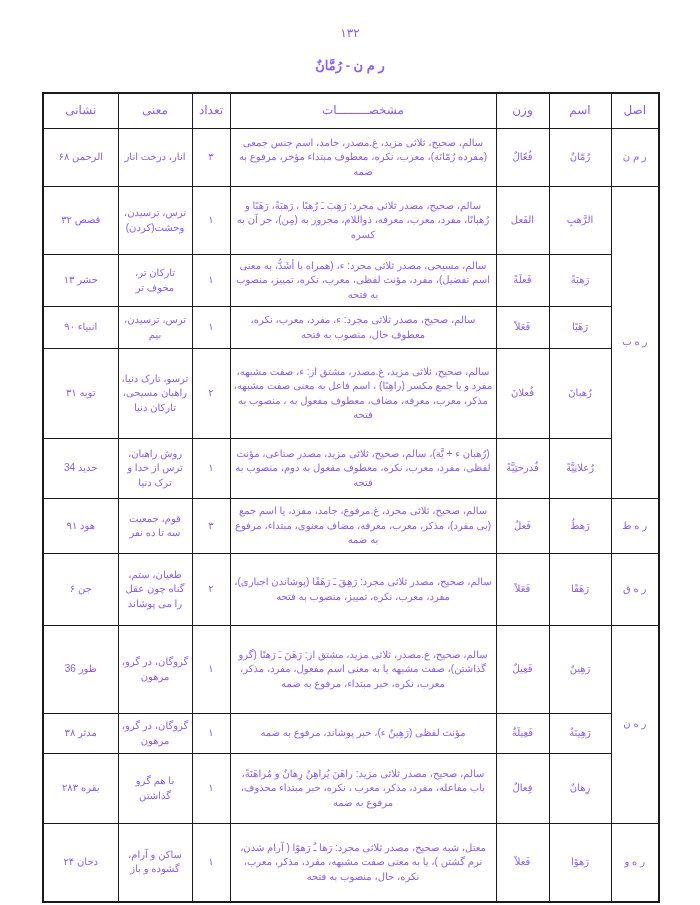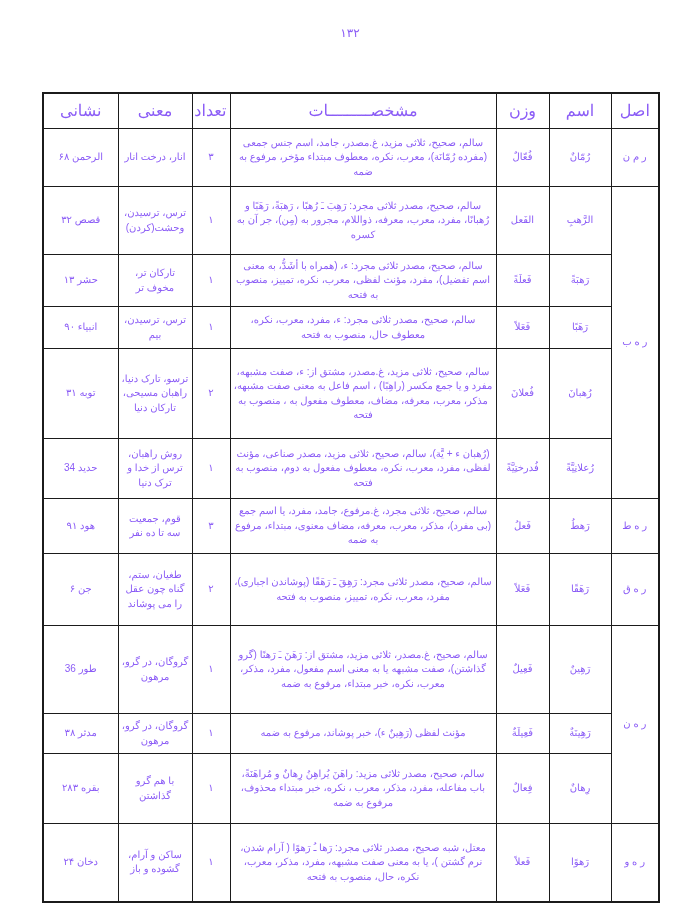--- a/index.html
+++ b/index.html
@@ -33,21 +33,21 @@
     text-align:center;
     vertical-align:middle;
     font-size:10px;
     line-height:1.45;
     padding:2px 3px;
     overflow:hidden;
     word-break:normal;
   }
   table.dict th{
     font-weight:normal;
-    font-size:16px;
+    font-size:12px;
     height:30px;
   }
   td.noun, td.pattern{font-size:11px;}
   td.root{
     vertical-align:top;
     padding-top:9px;
     font-size:11px;
     letter-spacing:1px;
     white-space:nowrap;
   }
@@ -59,20 +59,21 @@
   tr.r3{height:42px;} tr.r4{height:90px;} tr.r5{height:60px;}
   tr.r6{height:55px;} tr.r7{height:72px;} tr.r8{height:88px;}
   tr.r9{height:40px;} tr.r10{height:70px;} tr.r11{height:78px;}
 </style>
 </head>
 <body>
 
 <div class="page">
 
   <div class="page-number">١٣٢</div>
+  <div class="page-title">ر م ن - رُمَّانٌ</div>
 
   <table class="dict">
     <colgroup>
       <col style="width:48px">
       <col style="width:62px">
       <col style="width:53px">
       <col style="width:266px">
       <col style="width:38px">
       <col style="width:74px">
       <col style="width:75px">
@@ -103,21 +104,21 @@
         <td class="noun">الرَّهبِ</td>
         <td class="pattern">الفَعل</td>
         <td class="props">سالم، صحیح، مصدر ثلاثی مجرد: رَهِبَ ـَ رُهبًا ، رَهبَةً، رَهَبًا و رُهبانًا، مفرد، معرب، معرفه، ذواللام، مجرور به (مِن)، جر آن به کسره</td>
         <td class="count">١</td>
         <td class="meaning">ترس، ترسیدن، وحشت(کردن)</td>
         <td class="ref">قصص ٣٢</td>
       </tr>
       <tr class="r2">
         <td class="noun">رَهبَةً</td>
         <td class="pattern">فَعلَةً</td>
-        <td class="props">سالم، صحیح، مصدر ثلاثی مجرد: ء، (همراه با أشَدُّ، به معنی اسم تفضیل)، مفرد، مؤنث لفظی، معرب، نکره، تمییز، منصوب به فتحه</td>
+        <td class="props">سالم، مسیحی، مصدر ثلاثی مجرد: ء، (همراه با أشَدُّ، به معنی اسم تفضیل)، مفرد، مؤنث لفظی، معرب، نکره، تمییز، منصوب به فتحه</td>
         <td class="count">١</td>
         <td class="meaning">تارکان تر، مخوف تر</td>
         <td class="ref">حشر ١٣</td>
       </tr>
       <tr class="r3">
         <td class="noun">رَهَبًا</td>
         <td class="pattern">فَعَلاً</td>
         <td class="props">سالم، صحیح، مصدر ثلاثی مجرد: ء، مفرد، معرب، نکره، معطوف حال، منصوب به فتحه</td>
         <td class="count">١</td>
         <td class="meaning">ترس، ترسیدن، بیم</td>

